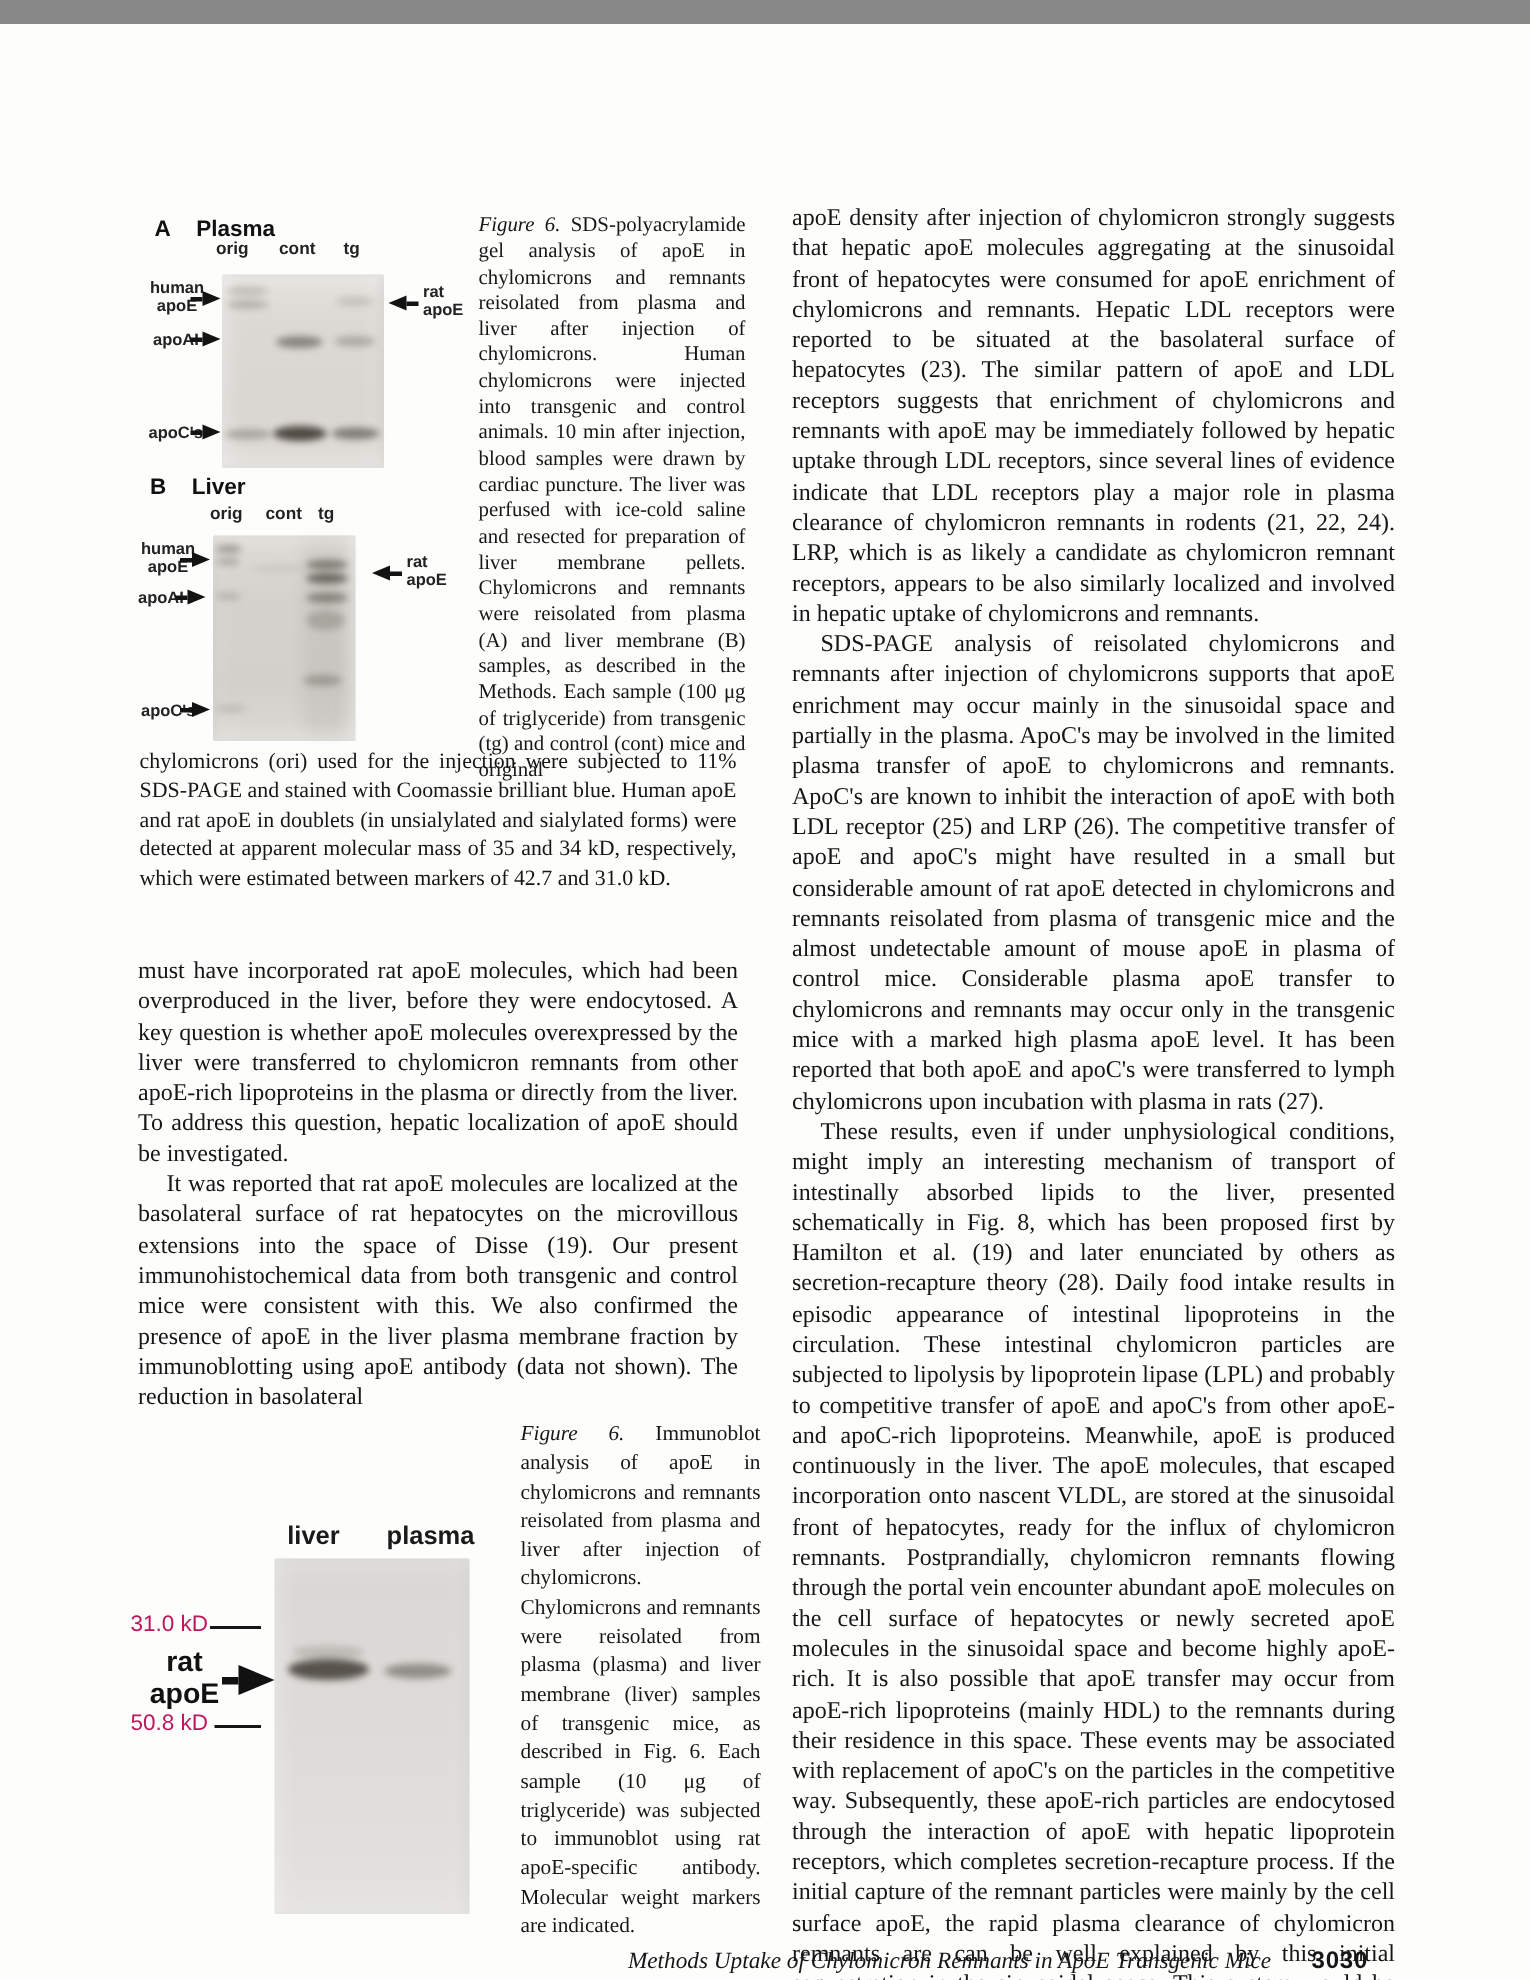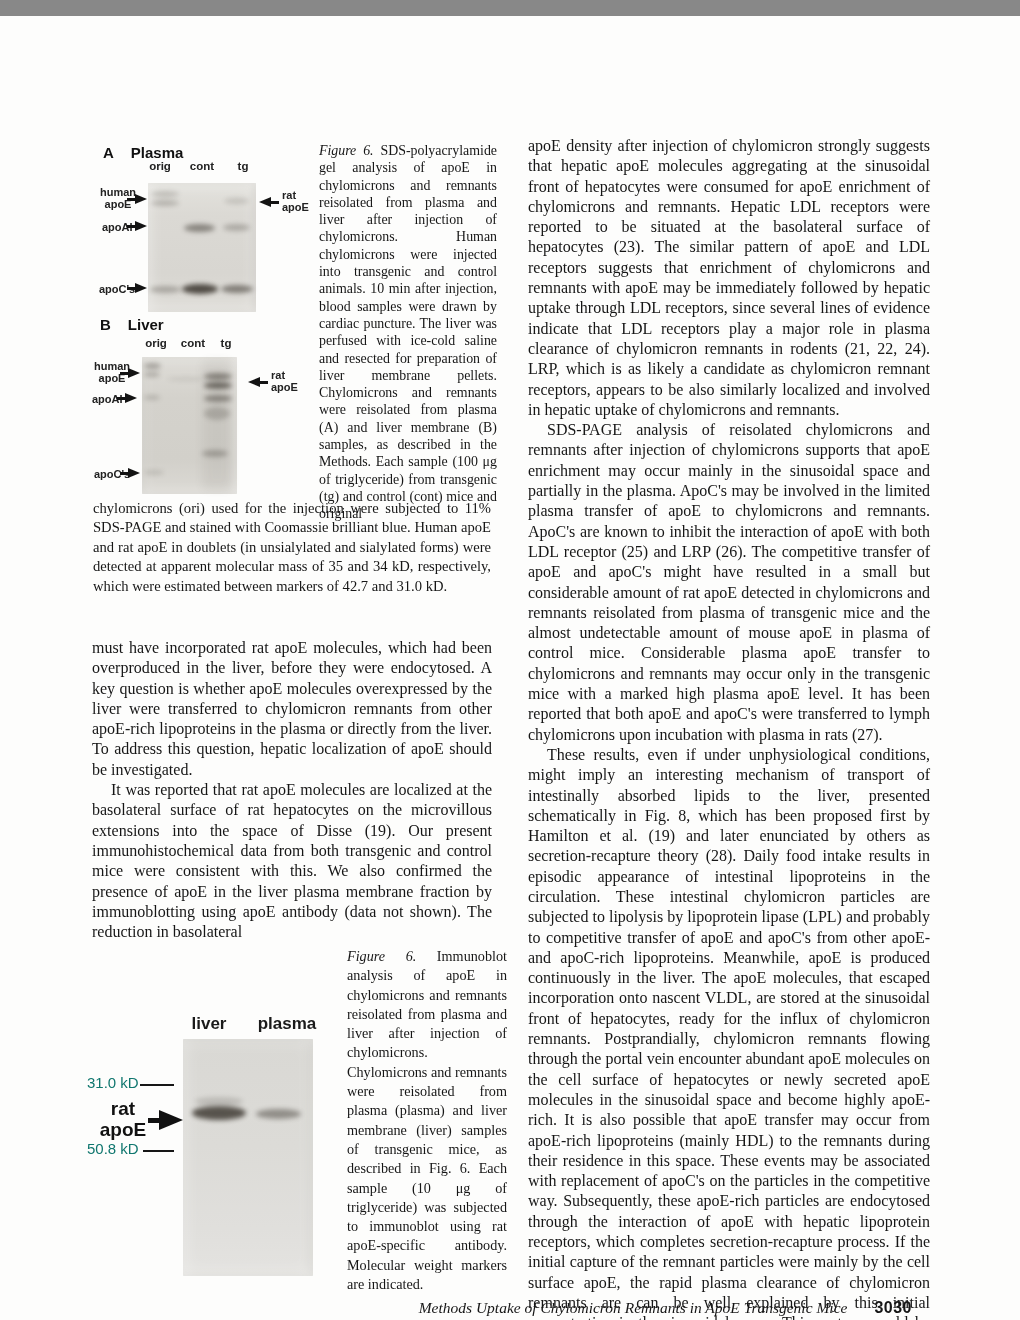--- a/index.html
+++ b/index.html
@@ -10,23 +10,23 @@
   .abs{position:absolute;}
   
   .body-text{font:16px/20.3px "Liberation Serif", serif;text-align:justify;}
   .body-text p{margin:0;}
   .body-text p.indent{text-indent:19px;}
   .caption{font:13.9px/17.3px "Liberation Serif", serif;text-align:justify;}
   .caption-wide{font:14.6px/19.4px "Liberation Serif", serif;text-align:justify;}
   .fig7-caption{font:14.2px/19.3px "Liberation Serif", serif;text-align:justify;}
   .panel-heading{font:bold 15px "Liberation Sans", sans-serif;color:#111;}
   .panel-heading .pt{margin-left:17px;}
-  .lane-label{font:bold 11.5px "Liberation Sans", sans-serif;text-align:center;color:#222;}
+  .lane-label{font:bold 11.5px "Liberation Sans", sans-serif;text-align:left;color:#222;}
   .gel-marker{font:bold 11px/11.5px "Liberation Sans", sans-serif;white-space:pre-line;color:#222;}
-  .kd-label{font:15px "Liberation Sans", sans-serif;color:#0f766e;}
+  .kd-label{font:15px "Liberation Sans", sans-serif;color:#be185d;}
   .rat-label{font:bold 19px/21px "Liberation Sans", sans-serif;white-space:pre-line;text-align:center;color:#111;}
   .fig7-lane{font:bold 17px "Liberation Sans", sans-serif;text-align:center;color:#1a1a1a;}
   .footer{display:flex;justify-content:flex-end;align-items:baseline;gap:27px;}
   .footer-title{font:italic 15.5px "Liberation Serif", serif;}
   .footer-num{font:bold 16px "Liberation Sans", sans-serif;letter-spacing:.5px;}
   
   .gel{position:absolute;border-radius:1px;}
   .gel-a{background:linear-gradient(180deg,#e3e2dd 0%,#dbd9d4 25%,#d8d6d1 70%,#dfddd8 100%);
          box-shadow:inset 0 0 16px rgba(255,255,255,.55), inset -3px 0 6px rgba(110,105,95,.18);}
   .gel-b{background:linear-gradient(180deg,#dedcd7 0%,#d4d2cc 30%,#d2d0ca 75%,#dcdad5 100%);

